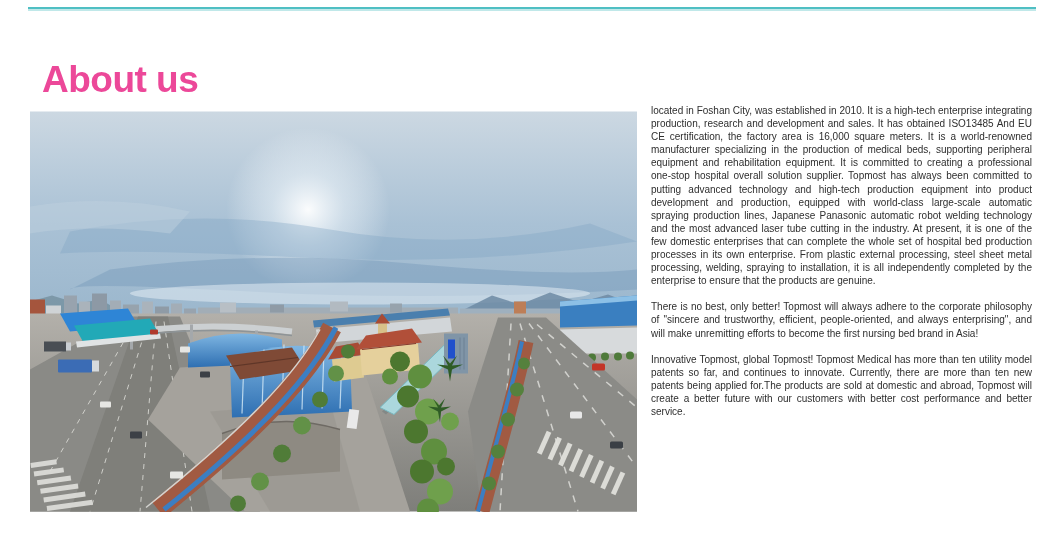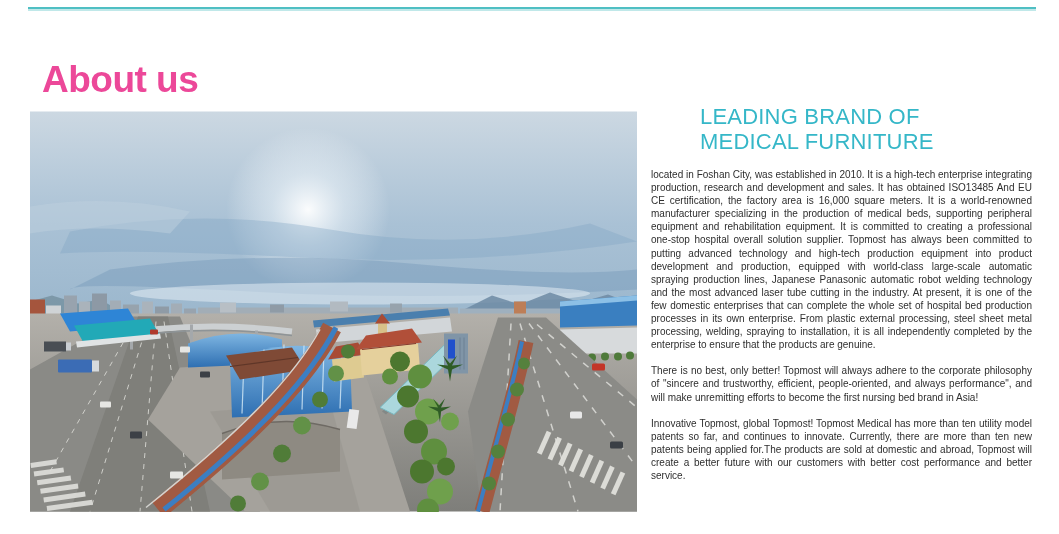--- a/index.html
+++ b/index.html
@@ -242,22 +242,18 @@
         <rect x="4" y="355" width="30" height="5"></rect>
       <rect x="6" y="364" width="34" height="5"></rect>
         <rect x="8" y="373" width="38" height="5"></rect>
       <rect x="10" y="382" width="42" height="5"></rect>
         <rect x="12" y="391" width="46" height="5"></rect>
     </g>
   </svg>
 </div>
 
 <div class="content">
-  <h2 class="headline">
-    <div>LEADING BRAND OF</div>
-    <div>MEDICAL FURNITURE</div>
-  </h2>
   <div class="paragraphs">
     <p>located in Foshan City, was established in 2010.  It is a high-tech enterprise integrating production, research and development and sales. It has obtained ISO13485 And EU CE certification, the  factory area is 16,000 square meters. It is a world-renowned manufacturer specializing in the production of medical beds, supporting peripheral equipment and rehabilitation equipment. It is committed to creating a professional one-stop hospital overall solution supplier. Topmost has always been committed to putting advanced technology and high-tech production equipment into product development and production, equipped with world-class large-scale automatic spraying production lines, Japanese Panasonic automatic robot welding technology and the most advanced laser tube cutting in the industry. At present, it is one of the few domestic enterprises that can complete the whole set of hospital bed production processes in its own enterprise. From plastic external processing, steel sheet metal processing, welding, spraying to installation, it is all independently completed by the enterprise to ensure that the products are genuine.</p>
-    <p>There is no best, only better! Topmost will always adhere to the corporate philosophy of "sincere and trustworthy, efficient, people-oriented, and always performance", and will make unremitting efforts to become the first nursing bed brand in Asia!</p>
+    <p>There is no best, only better! Topmost will always adhere to the corporate philosophy of "sincere and trustworthy, efficient, people-oriented, and always enterprising", and will make unremitting efforts to become the first nursing bed brand in Asia!</p>
     <p>Innovative Topmost, global Topmost! Topmost Medical has more than ten utility model patents so far, and continues to innovate. Currently, there are more than ten new patents being applied for.The products are sold at domestic  and abroad, Topmost will create a better future with our customers with better cost performance and better service.</p>
   </div>
 </div>
 
 </body></html>

